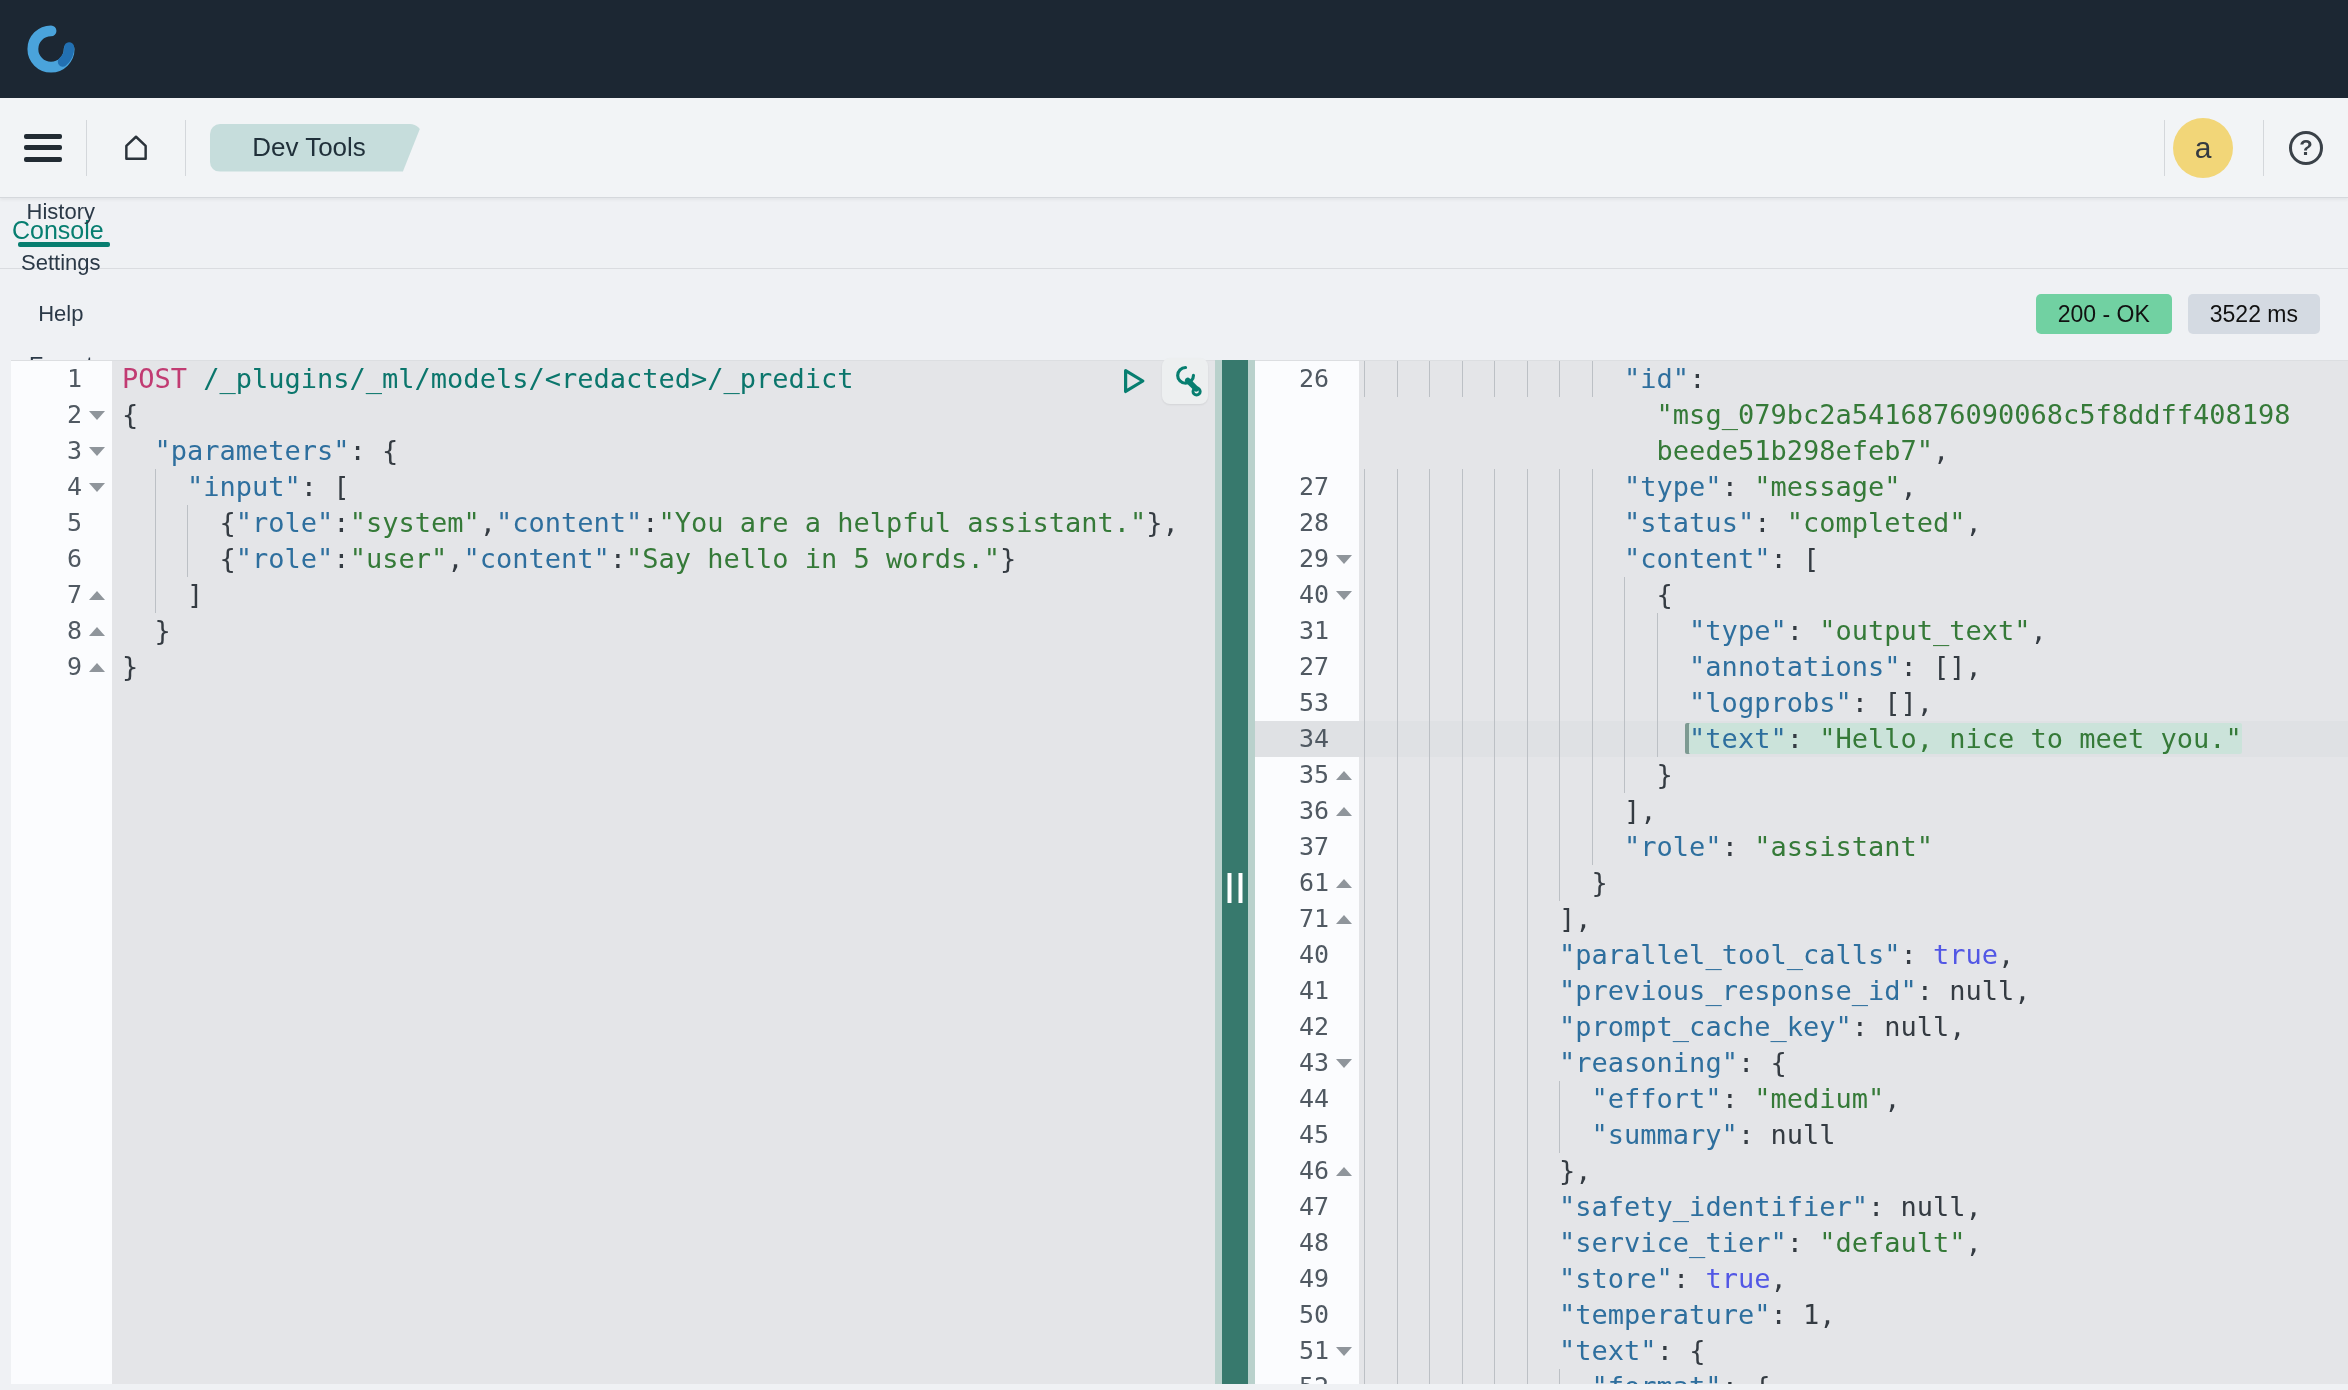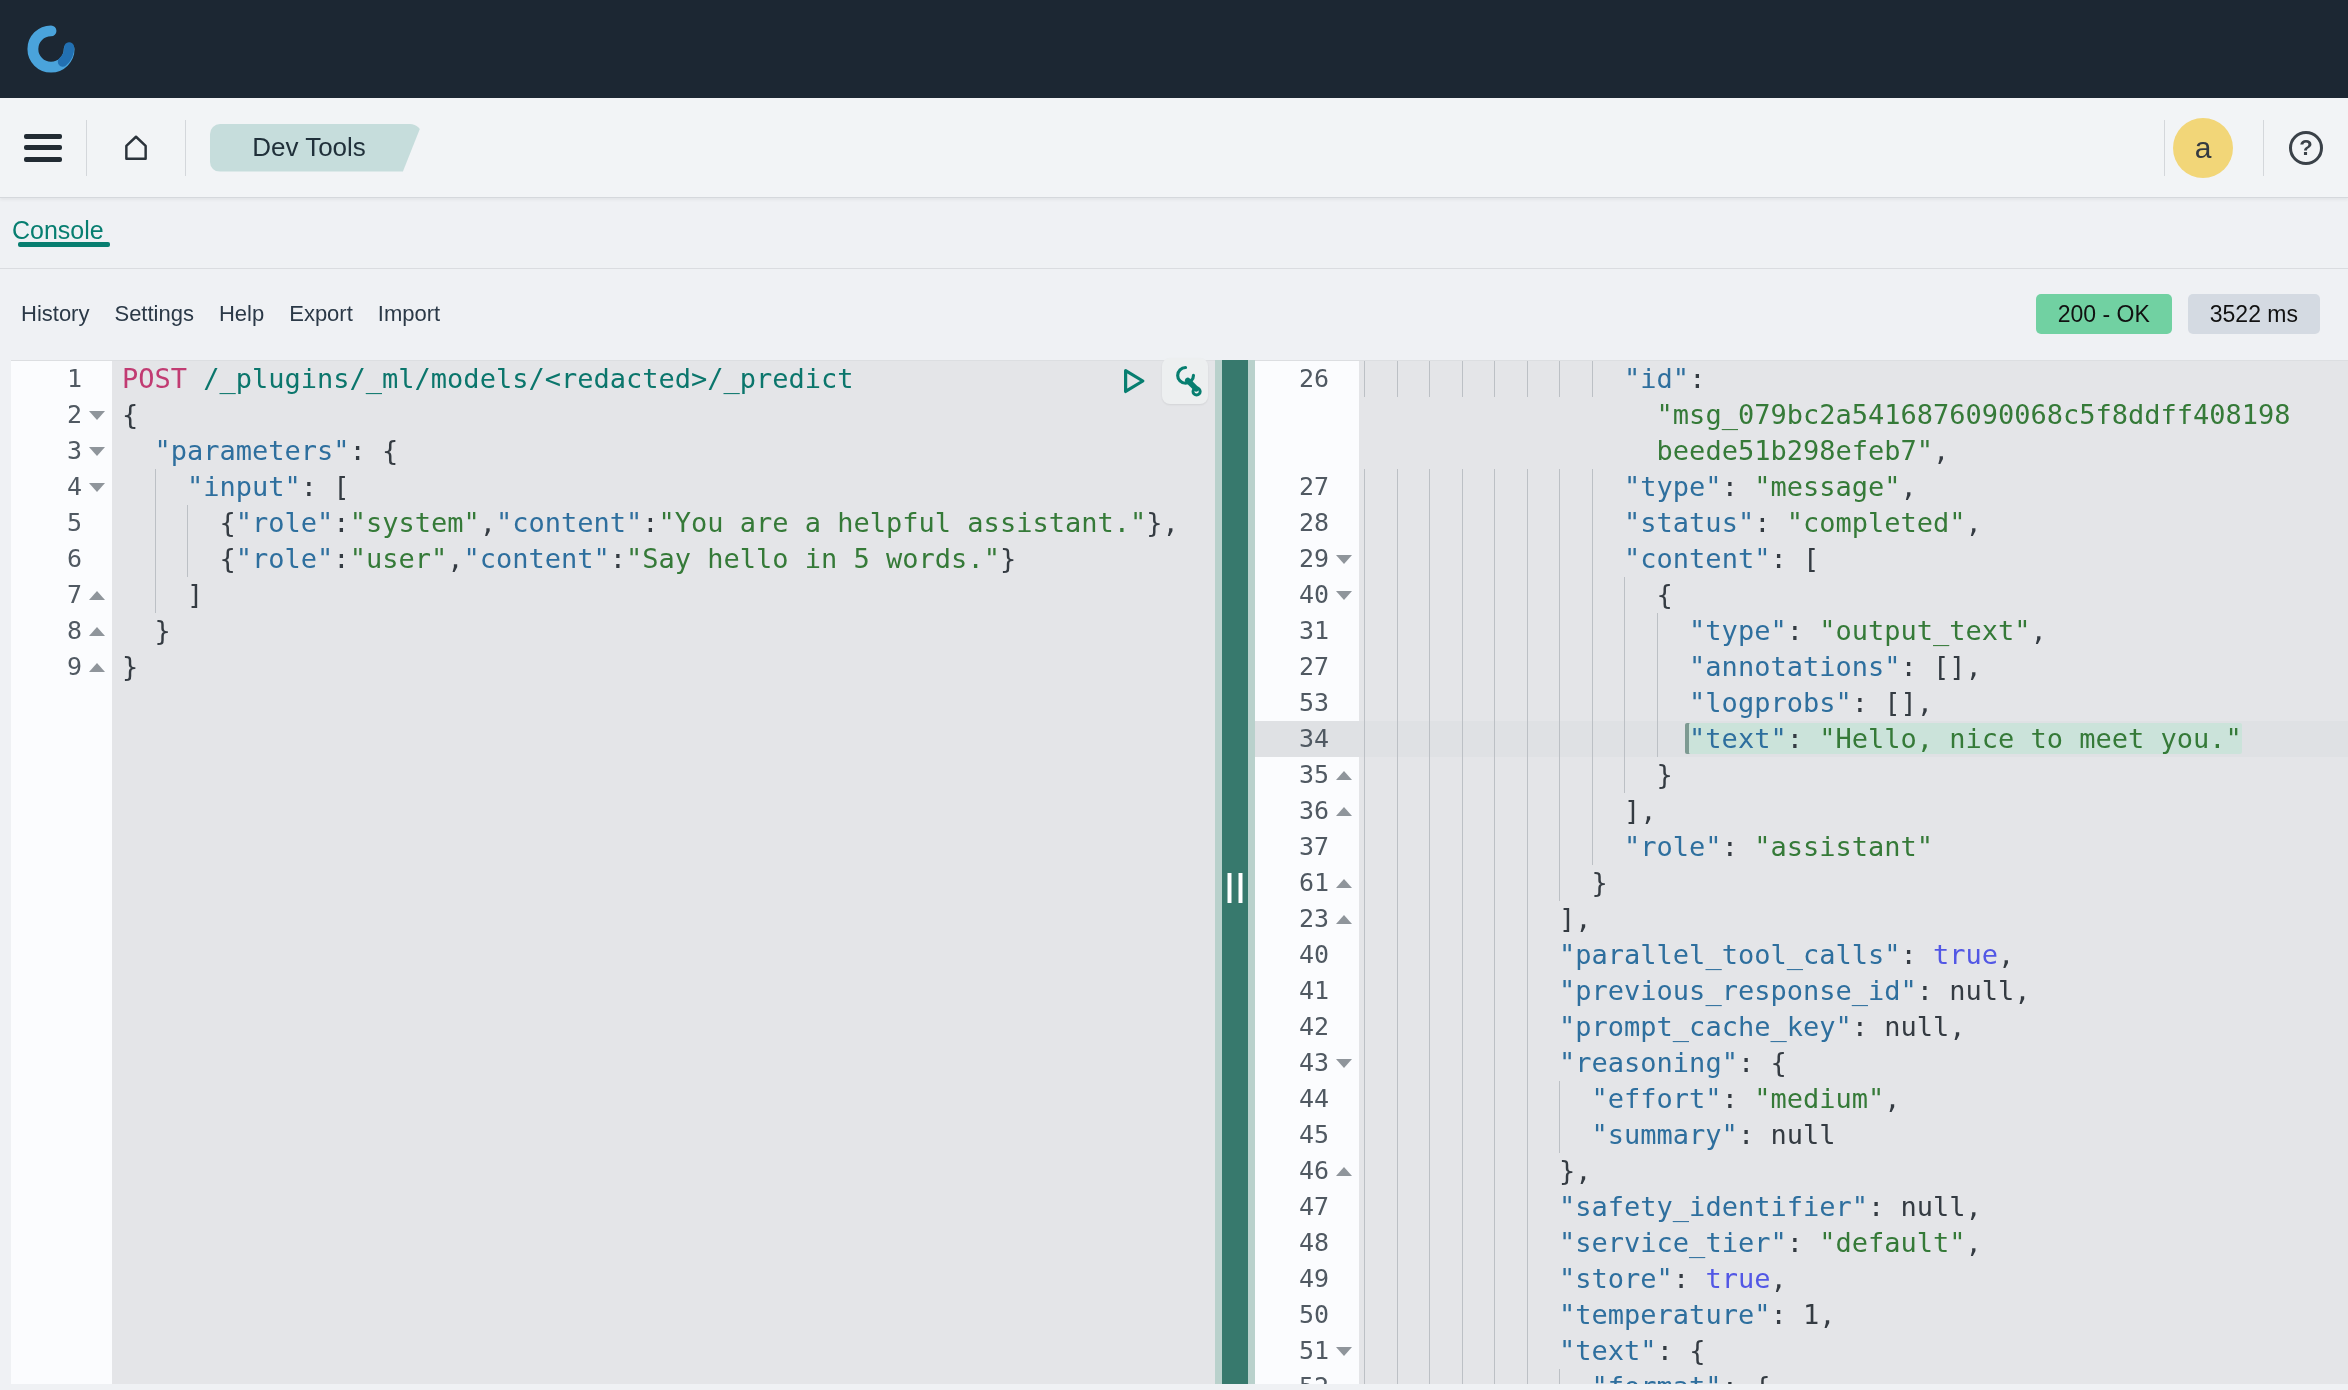--- a/index.html
+++ b/index.html
@@ -49,21 +49,21 @@
     margin-left:25px;cursor:pointer;flex:none;box-sizing:border-box;
   }
   
   .tabbar{position:absolute;left:0;top:198px;width:2348px;height:70px;border-bottom:1px solid #dadce0;}
   .tab-console{
     position:absolute;left:12px;top:18px;font-size:25px;color:#077e70;cursor:pointer;
   }
   .tab-underline{position:absolute;left:6px;bottom:-2px;width:92px;height:5px;background:#077e70;border-radius:2px;}
   
   .menubar{position:absolute;left:0;top:268px;width:2348px;height:92px;display:flex;align-items:center;box-sizing:border-box;padding:0 28px 0 21px;}
-  .menu-items{display:flex;align-items:center;gap:25px;}
+  .menu-items{display:flex;align-items:center;gap:25px;flex-direction:column;}
   .menu-item{font-size:22px;color:#2b3947;cursor:pointer;white-space:nowrap;}
   .badges{margin-left:auto;display:flex;align-items:center;gap:16px;}
   .badge{height:40px;border-radius:5px;display:flex;align-items:center;justify-content:center;font-size:23px;color:#111;padding:0 22px;white-space:nowrap;}
   .badge-ok{background:#71d1a2;}
   .badge-time{background:#d4dae2;}
   
   .pane{position:absolute;top:360px;height:1024px;overflow:hidden;border-top:1px solid #dcdee1;box-sizing:border-box;}
   .pane-req{left:11px;width:1204px;background:linear-gradient(to right,#fbfcfe 101px,#e4e5e8 101px);}
   .pane-res{left:1255px;width:1093px;background:linear-gradient(to right,#fbfcfe 104px,#e4e5e8 104px);}
   .ed-row{display:flex;height:36px;position:relative;}
@@ -361,21 +361,21 @@
       <div class="gutter">
         <div class="lnum">61</div>
         <div class="fold-slot">
           <div class="fold-close"></div>
         </div>
       </div>
       <div class="content"><div class="guide" style="left: 5px;"></div><div class="guide" style="left: 37.52px;"></div><div class="guide" style="left: 70.04px;"></div><div class="guide" style="left: 102.56px;"></div><div class="guide" style="left: 135.08px;"></div><div class="guide" style="left: 167.6px;"></div><div class="guide" style="left: 200.12px;"></div><span class="tk-ws">              </span><span class="tk-pn">}</span></div>
     </div>
     <div class="ed-row">
       <div class="gutter">
-        <div class="lnum">23</div>
+        <div class="lnum">71</div>
         <div class="fold-slot">
           <div class="fold-close"></div>
         </div>
       </div>
       <div class="content"><div class="guide" style="left: 5px;"></div><div class="guide" style="left: 37.52px;"></div><div class="guide" style="left: 70.04px;"></div><div class="guide" style="left: 102.56px;"></div><div class="guide" style="left: 135.08px;"></div><div class="guide" style="left: 167.6px;"></div><span class="tk-ws">            </span><span class="tk-pn">],</span></div>
     </div>
     <div class="ed-row">
       <div class="gutter">
         <div class="lnum">40</div>
         <div class="fold-slot"></div>

